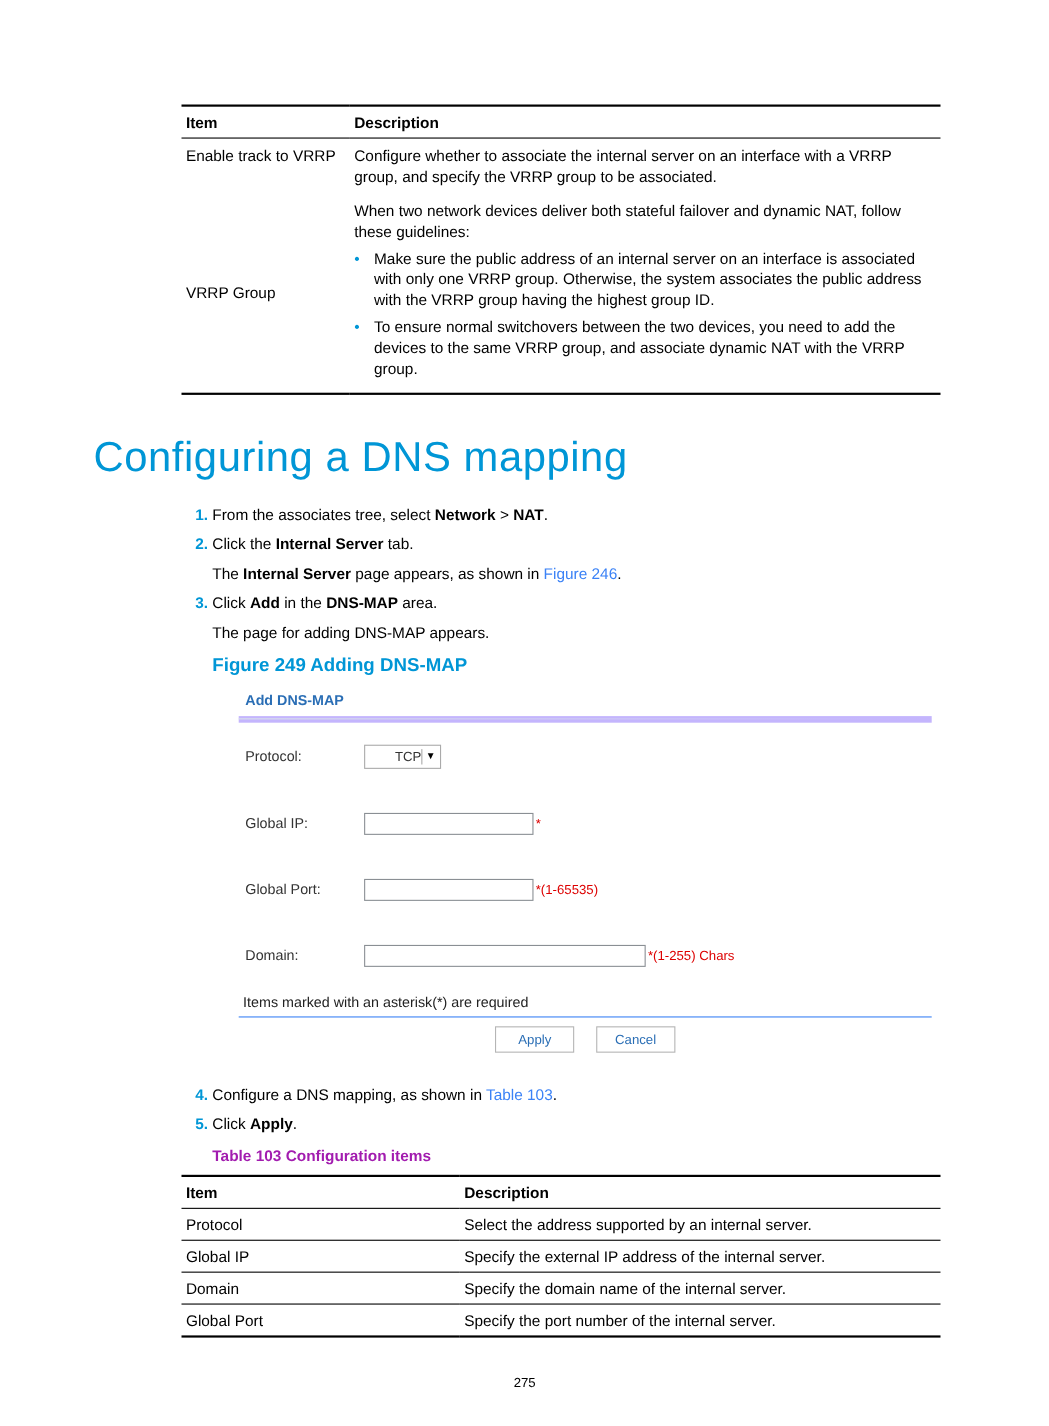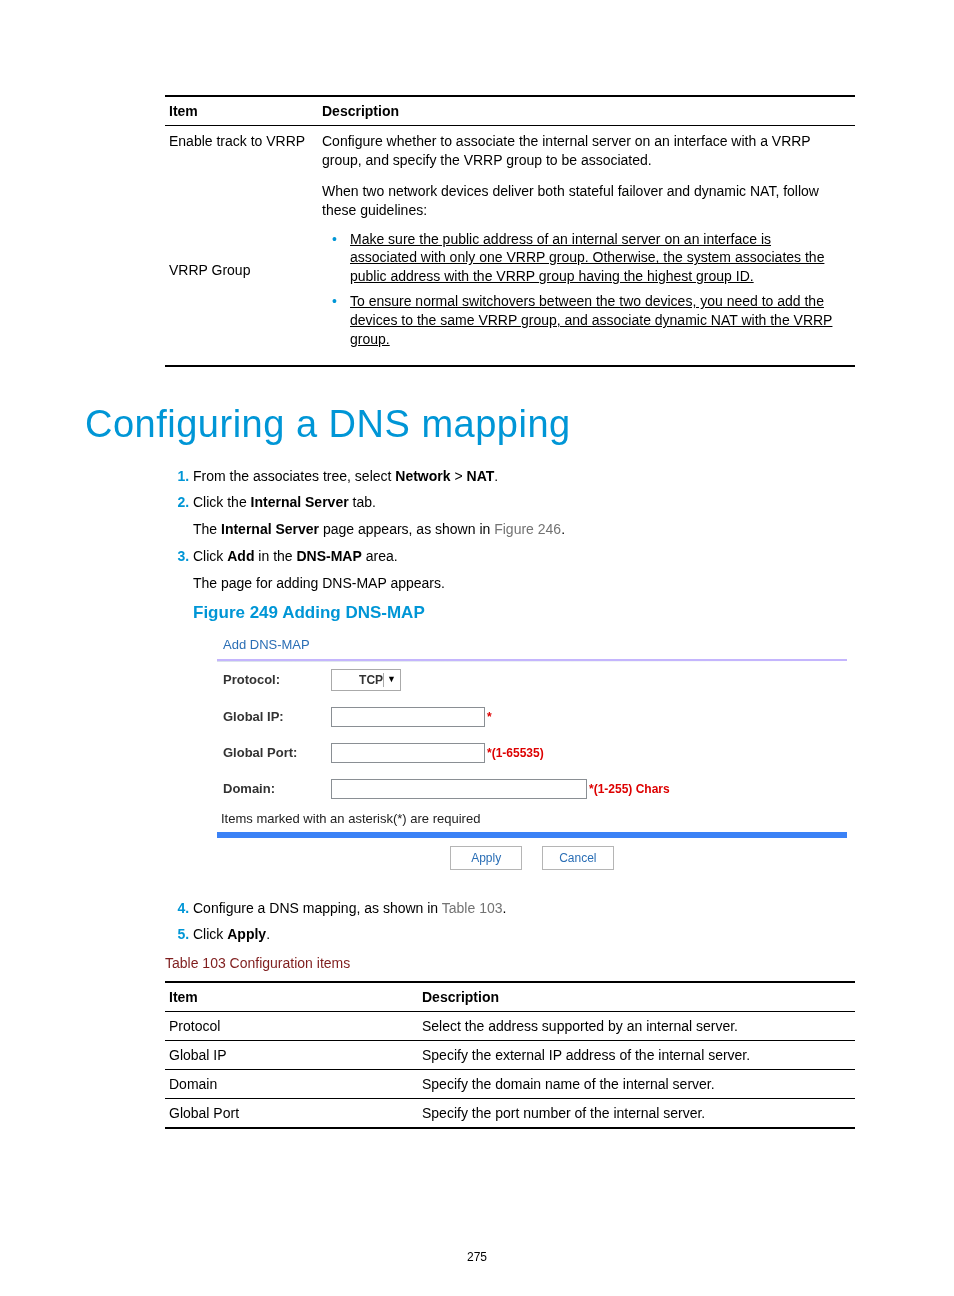--- a/index.html
+++ b/index.html
@@ -14,57 +14,58 @@
     color: #000;
     position: relative;
     background: #fff;
   }
   .top-table { width: 100%; border-collapse: collapse; margin-left: 80px; width: 690px; }
   .top-table thead tr { border-top: 2px solid #000; border-bottom: 1px solid #000; }
   .top-table tbody tr:last-child { border-bottom: 2px solid #000; }
   .top-table th { text-align: left; font-weight: bold; padding: 6px 4px; font-size: 14px; }
   .top-table td { vertical-align: top; padding: 6px 4px; font-size: 14px; line-height: 1.35; }
   .top-table .col-item { width: 145px; }
-  .bullets { list-style: none; padding: 0; margin: 10px; text-decoration: underline; }
+  .bullets { list-style: none; padding: 0; margin: 0; }
   .bullets li { position: relative; padding-left: 18px; margin: 6px 0; }
   .bullets li::before { content: "•"; position: absolute; left: 0; color: #0096d6; font-size: 14px; top: 0; }
   h1 {
     font-family: Arial, Helvetica, sans-serif;
     font-weight: 300;
     font-size: 38px;
     color: #0096d6;
     margin: 36px 0 20px 0;
     letter-spacing: 0.5px;
   }
   ol.steps { margin: 0 0 0 80px; padding: 0 0 0 28px; }
   ol.steps > li { margin: 5px 0; line-height: 1.5; font-size: 14px; }
   ol.steps > li::marker { color: #0096d6; font-weight: bold; }
   ol.steps p { margin: 6px 0; }
-  .link { color: #737373; }
+  .link { color: #3b82f6; }
   .fig-cap { color: #0096d6; font-weight: bold; font-size: 17px; margin: 10px 0 20px 0; }
   .screenshot {
     width: 630px;
     margin-left: 24px;
     font-family: Tahoma, Arial, sans-serif;
     font-size: 13px;
     color: #333;
     margin-bottom: 26px;
   }
   .scr-title {
     color: #2a6eb5;
     padding: 4px 0 4px 6px;
-    border-bottom: 2px solid #c4b5fd;
+    border-bottom: 6px solid #c4b5fd;
     position: relative;
+    font-weight: bold;
   }
   .scr-title::after {
     content:"";
     position:absolute; left:0; right:0; bottom:-3px;
     height:1px; background: linear-gradient(to right, #d9e2ea, transparent);
   }
-  .scr-row { display: flex; align-items: center; padding: 8px 6px; font-weight: bold; }
+  .scr-row { display: flex; align-items: center; padding: 20px 6px; }
   .scr-label { width: 108px; }
   .scr-select {
     display:inline-flex; align-items:center; justify-content:flex-end;
     width: 58px; height: 20px; border: 1px solid #aaa;
     background: #fff; padding: 0 4px 0 6px; font-size: 12px;
   }
   .scr-select .caret {
     border-left: 1px solid #aaa;
     padding-left: 3px;
     font-size: 9px;
@@ -72,34 +73,34 @@
   }
   .scr-input {
     border: 1px solid #8a8f94;
     height: 18px;
     background: #fff;
   }
   .scr-input.w1 { width: 152px; }
   .scr-input.w2 { width: 152px; }
   .scr-input.w3 { width: 254px; }
   .req { color: #d00; padding-left: 2px; font-size: 12px; }
-  .scr-note { color: #222; padding: 2px 0 4px 4px; border-bottom: 6px solid #3b82f6; }
+  .scr-note { color: #222; padding: 2px 0 4px 4px; border-bottom: 1px solid #3b82f6; }
   .scr-buttons { text-align: center; padding: 8px 0 2px 0; }
   .scr-btn {
     display: inline-block;
     width: 70px;
     text-align: center;
     color: #2a6eb5;
     background: #fff;
     border: 1px solid #b5b5b5;
     padding: 2px 0;
     margin: 0 8px;
     font-size: 12px;
   }
-  .tbl-cap { color: #7f1d1d; font-weight: normal; font-size: 14px; margin: 10px 0 10px 80px; }
+  .tbl-cap { color: #a21caf; font-weight: bold; font-size: 14px; margin: 10px 0 10px 108px; }
   .config-table { border-collapse: collapse; margin-left: 80px; width: 690px; }
   .config-table thead tr { border-top: 2px solid #000; border-bottom: 1px solid #000; }
   .config-table tbody tr { border-bottom: 1px solid #000; }
   .config-table tbody tr:last-child { border-bottom: 2px solid #000; }
   .config-table th { text-align:left; font-weight:bold; padding: 6px 4px; font-size:14px; }
   .config-table td { padding: 6px 4px; font-size:14px; }
   .config-table .col-item { width: 245px; }
   .page-num {
     position: absolute;
     bottom: 32px;

